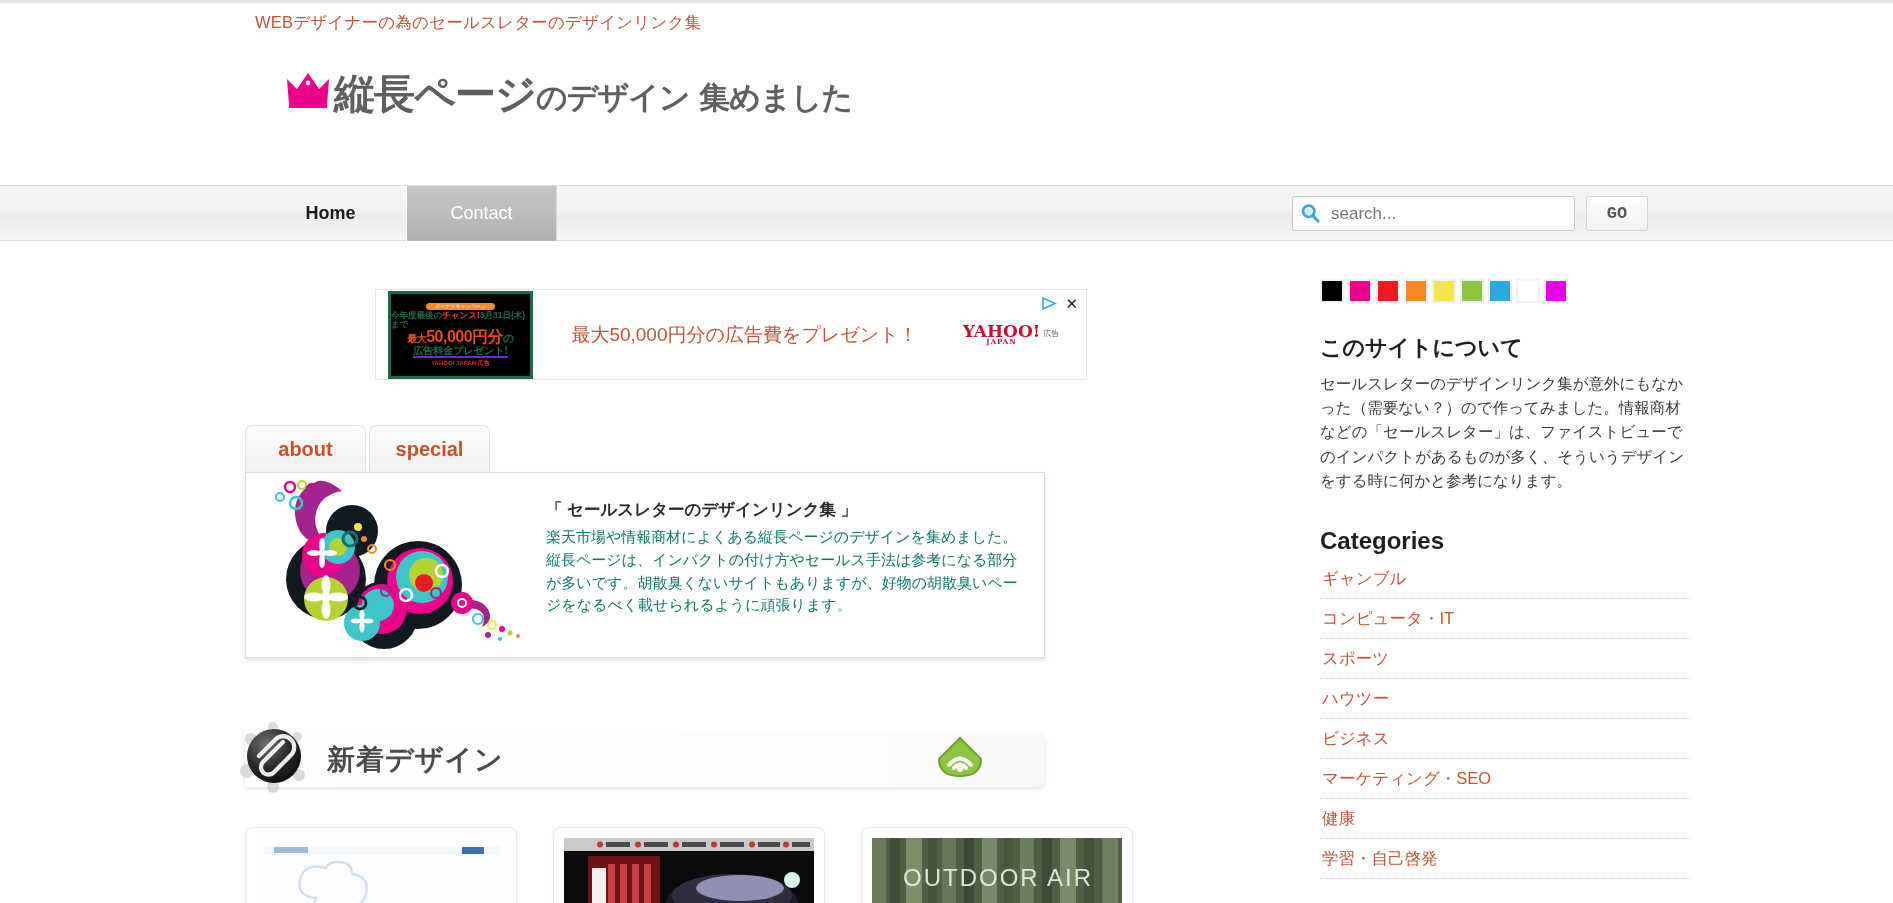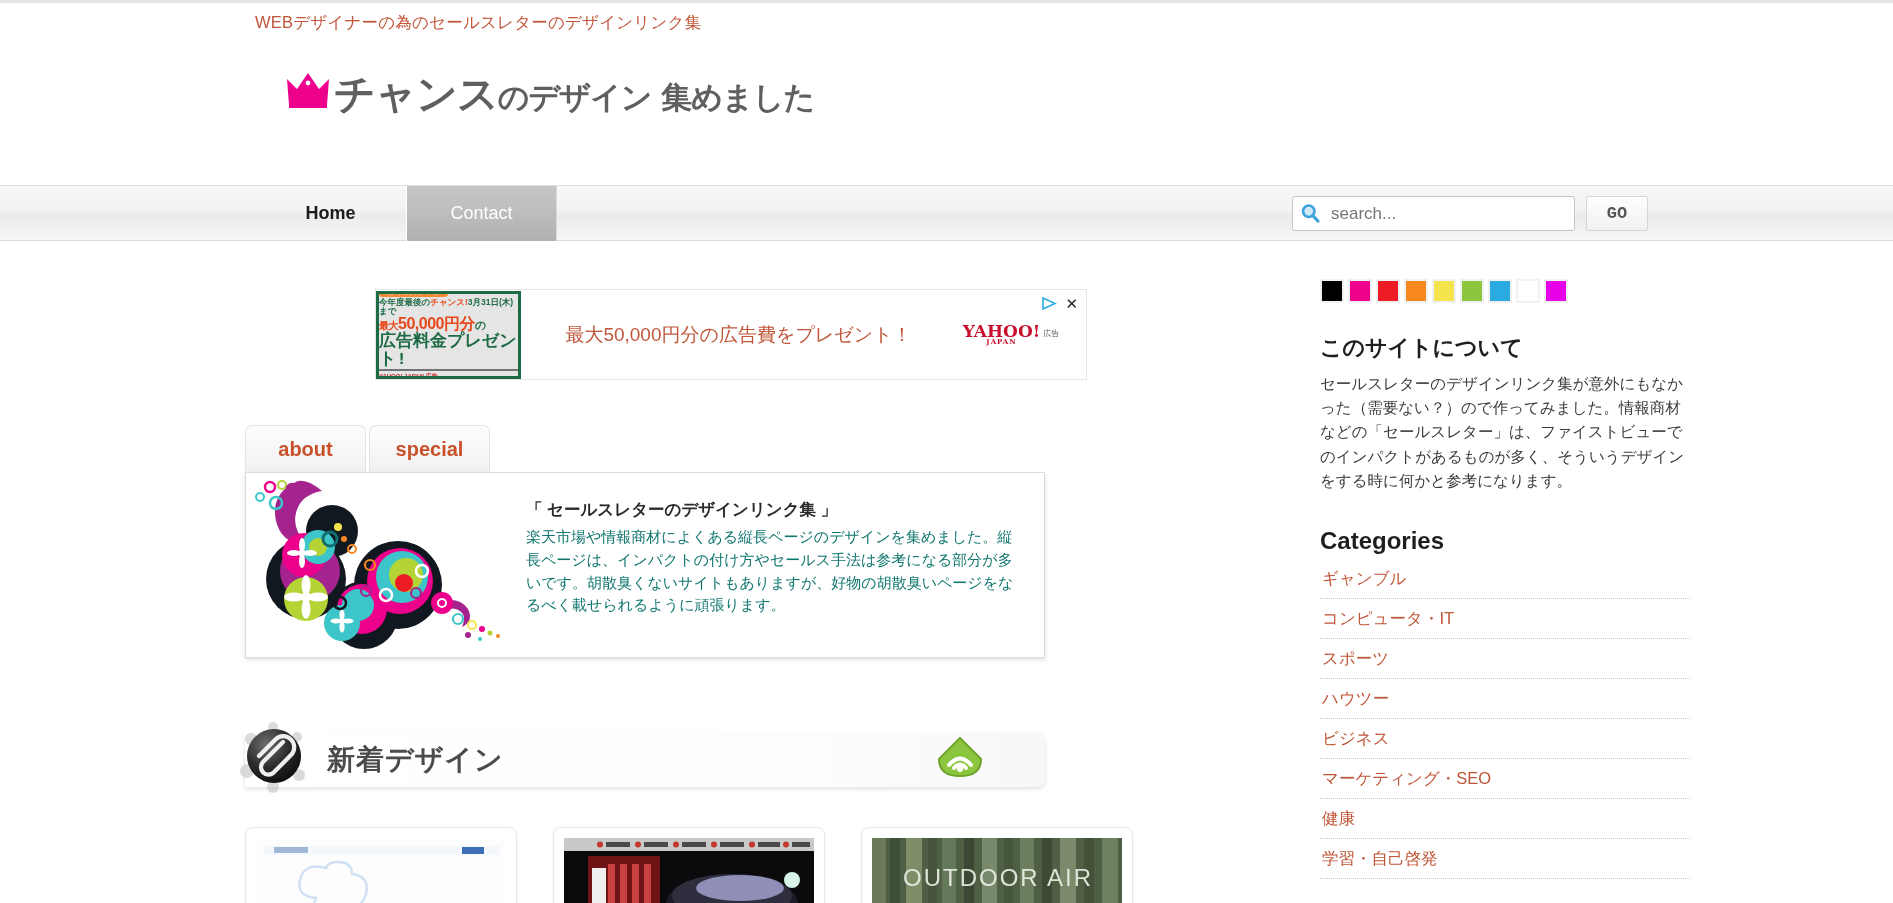--- a/index.html
+++ b/index.html
@@ -146,38 +146,38 @@
     height: 91px;
     margin-left: 130px;
     background: #fff;
     border: 1px solid #e6e6e6;
     display: flex;
     align-items: center;
   }
   .ad-thumb {
     width: 145px; height: 88px;
     border: 3px solid #1d6b44;
-    background: #e5e5e5;
+    background: #000000;
     display: flex; flex-direction: column;
-    align-items: flex-start; justify-content: center;
+    align-items: center; justify-content: center;
     flex: none;
-    margin-left: 0px;
+    margin-left: 12px;
     overflow: hidden;
     line-height: 1.05;
   }
   .ad-thumb .ribbon {
     background: #f08a33; color: #fff; font-size: 5px;
     padding: 1px 9px; border-radius: 6px; margin-bottom: 1px;
   }
   .ad-thumb .l1 { font-size: 8.5px; font-weight: bold; color: #1d6b44; }
   .ad-thumb .l1 em { color: #e8491d; font-style: normal; }
   .ad-thumb .l2 { font-size: 16px; font-weight: bold; color: #e8491d; letter-spacing: -.5px; }
   .ad-thumb .l2 .pre { font-size: 10px; }
   .ad-thumb .l2 .post { color: #1d6b44; font-size: 11px; }
-  .ad-thumb .l3 { font-size: 17px; font-weight: bold; color: #1d6b44; border-bottom: 2px solid #737373; font-family: Liberation Mono, monospace; }
+  .ad-thumb .l3 { font-size: 10px; font-weight: bold; color: #1d6b44; border-bottom: 2px solid #6d28d9; }
   .ad-thumb .l4 { font-size: 6px; color: #d32f2f; font-weight: bold; margin-top: 2px; }
   .ad-headline {
     flex: 1;
     text-align: center;
     font-size: 19px;
     color: #c0563a;
     padding-left: 20px;
   }
   .ad-brand {
     width: 150px;
@@ -219,20 +219,21 @@
 
   .intro-panel {
     position: relative;
     width: 800px;
     height: 186px;
     background: #fff;
     border: 1px solid #dcdcdc;
     box-shadow: 0 2px 4px rgba(0,0,0,.13);
     display: flex;
     overflow: hidden;
+    padding-left: 20px;
   }
   .intro-art { width: 262px; flex: none; position: relative; }
   .intro-art svg { position: absolute; left: 0; top: 0; }
   .intro-text {
     flex: 1;
     padding: 26px 22px 0 18px;
   }
   .intro-title {
     font-size: 16.5px; font-weight: bold; color: #2a2a2a;
     margin-bottom: 5px;
@@ -328,21 +329,21 @@
 
   <div class="site-header">
     <div class="tagline">WEBデザイナーの為のセールスレターのデザインリンク集</div>
     <div class="logo-row">
       <svg class="crown-icon" viewBox="0 0 44 38">
         <path d="M3 34 L1 8 L11 18 L22 2 L33 18 L43 8 L41 34 Z" fill="#ec008c"></path>
         <rect x="3" y="33" width="38" height="4" fill="#ec008c"></rect>
         <circle cx="22" cy="12" r="2.4" fill="#ffffff"></circle>
       </svg>
       <div class="logo-text">
-        <span>チャンス</span><span class="sm">のデザイン</span><span class="sm"> 集めました</span>
+        <span>縦長ページ</span><span class="sm">のデザイン</span><span class="sm"> 集めました</span>
       </div>
     </div>
   </div>
 
   <div class="nav-bar">
     <ul class="nav-list">
       <li class="nav-item active">Home</li>
       <li class="nav-item plain">Contact</li>
     </ul>
 

